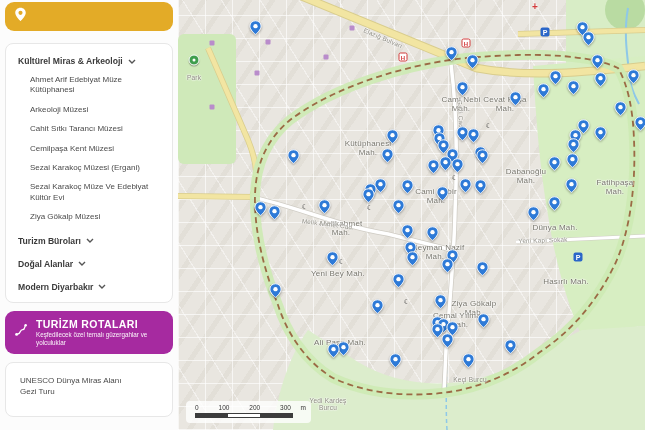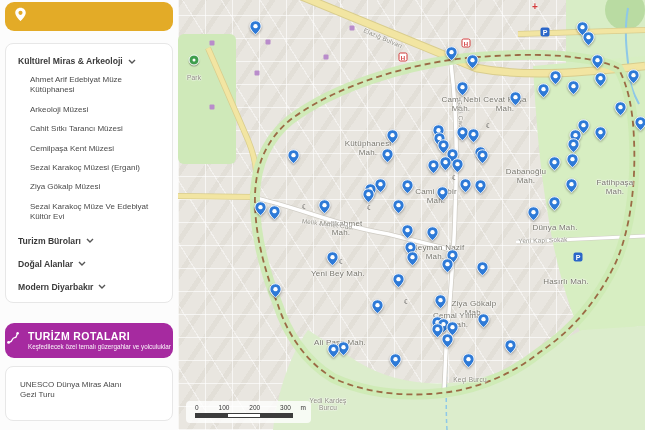--- a/index.html
+++ b/index.html
@@ -7,21 +7,21 @@
        font-family:"Liberation Sans","DejaVu Sans",sans-serif;}
 
   
   .sidebar{position:absolute;left:0;top:0;width:178px;height:430px;background:#fcfcfc;
            box-sizing:border-box;padding:2px 5px;overflow:hidden;z-index:50;}
   .hdr{border-radius:9px;display:flex;align-items:center;gap:7px;padding:5px 8px;color:#fff;}
   .hdr .txt{flex:1;min-width:0;}
   .hdr .t{font-weight:bold;font-size:10.5px;letter-spacing:.4px;}
   .hdr .s{font-size:6.3px;line-height:1.3;margin-top:1px;opacity:.95;}
   .hdr-yellow{background:#E3AB27;}
-  .hdr-purple{background:#A62AA0;margin-top:20px;padding:7px 0;}
+  .hdr-purple{background:#A62AA0;margin-top:8px;padding:7px 8px;}
   .listcard{background:#fff;border:1px solid #e7e7e7;border-radius:8px;margin-top:12px;
             padding:12px 10px 10px 12px;}
   .cat{display:flex;align-items:center;gap:5px;font-size:8.6px;font-weight:bold;color:#3b3b3b;
        margin:13px 0 0 0;cursor:pointer;}
   .cat:first-child{margin-top:0;}
   .subitems{margin:4px 0 2px 0;padding:0 0 0 12px;list-style:none;}
   .subitems li{font-size:8px;color:#4a4a4a;line-height:1.3;margin:9px 0;max-width:128px;cursor:pointer;}
   .routecard{background:#fff;border:1px solid #e7e7e7;border-radius:8px;margin-top:8px;
              padding:13px 10px 6px 14px;}
   .routecard .ritem{font-size:8px;color:#4a4a4a;line-height:1.35;margin:0 0 13px 0;max-width:120px;cursor:pointer;}
@@ -88,22 +88,22 @@
         <svg class="chev" width="8" height="5" viewBox="0 0 8 5" fill="none" stroke="#555" stroke-width="1.4">
           <path d="M1 1 L4 4 L7 1"></path>
         </svg>
       </div>
       <ul class="subitems">
         <li>Ahmet Arif Edebiyat Müze Kütüphanesi</li>
         <li>Arkeoloji Müzesi</li>
         <li>Cahit Sıtkı Tarancı Müzesi</li>
         <li>Cemilpaşa Kent Müzesi</li>
         <li>Sezai Karakoç Müzesi (Ergani)</li>
+        <li>Sezai Karakoç Müze Ve Edebiyat Kültür Evi</li>
         <li>Ziya Gökalp Müzesi</li>
-        <li>Sezai Karakoç Müze Ve Edebiyat Kültür Evi</li>
       </ul>
       <div class="cat">
         <span>Turizm Büroları</span>
         <svg class="chev" width="8" height="5" viewBox="0 0 8 5" fill="none" stroke="#555" stroke-width="1.4">
           <path d="M1 1 L4 4 L7 1"></path>
         </svg>
       </div>
       <div class="cat">
         <span>Doğal Alanlar</span>
         <svg class="chev" width="8" height="5" viewBox="0 0 8 5" fill="none" stroke="#555" stroke-width="1.4">

